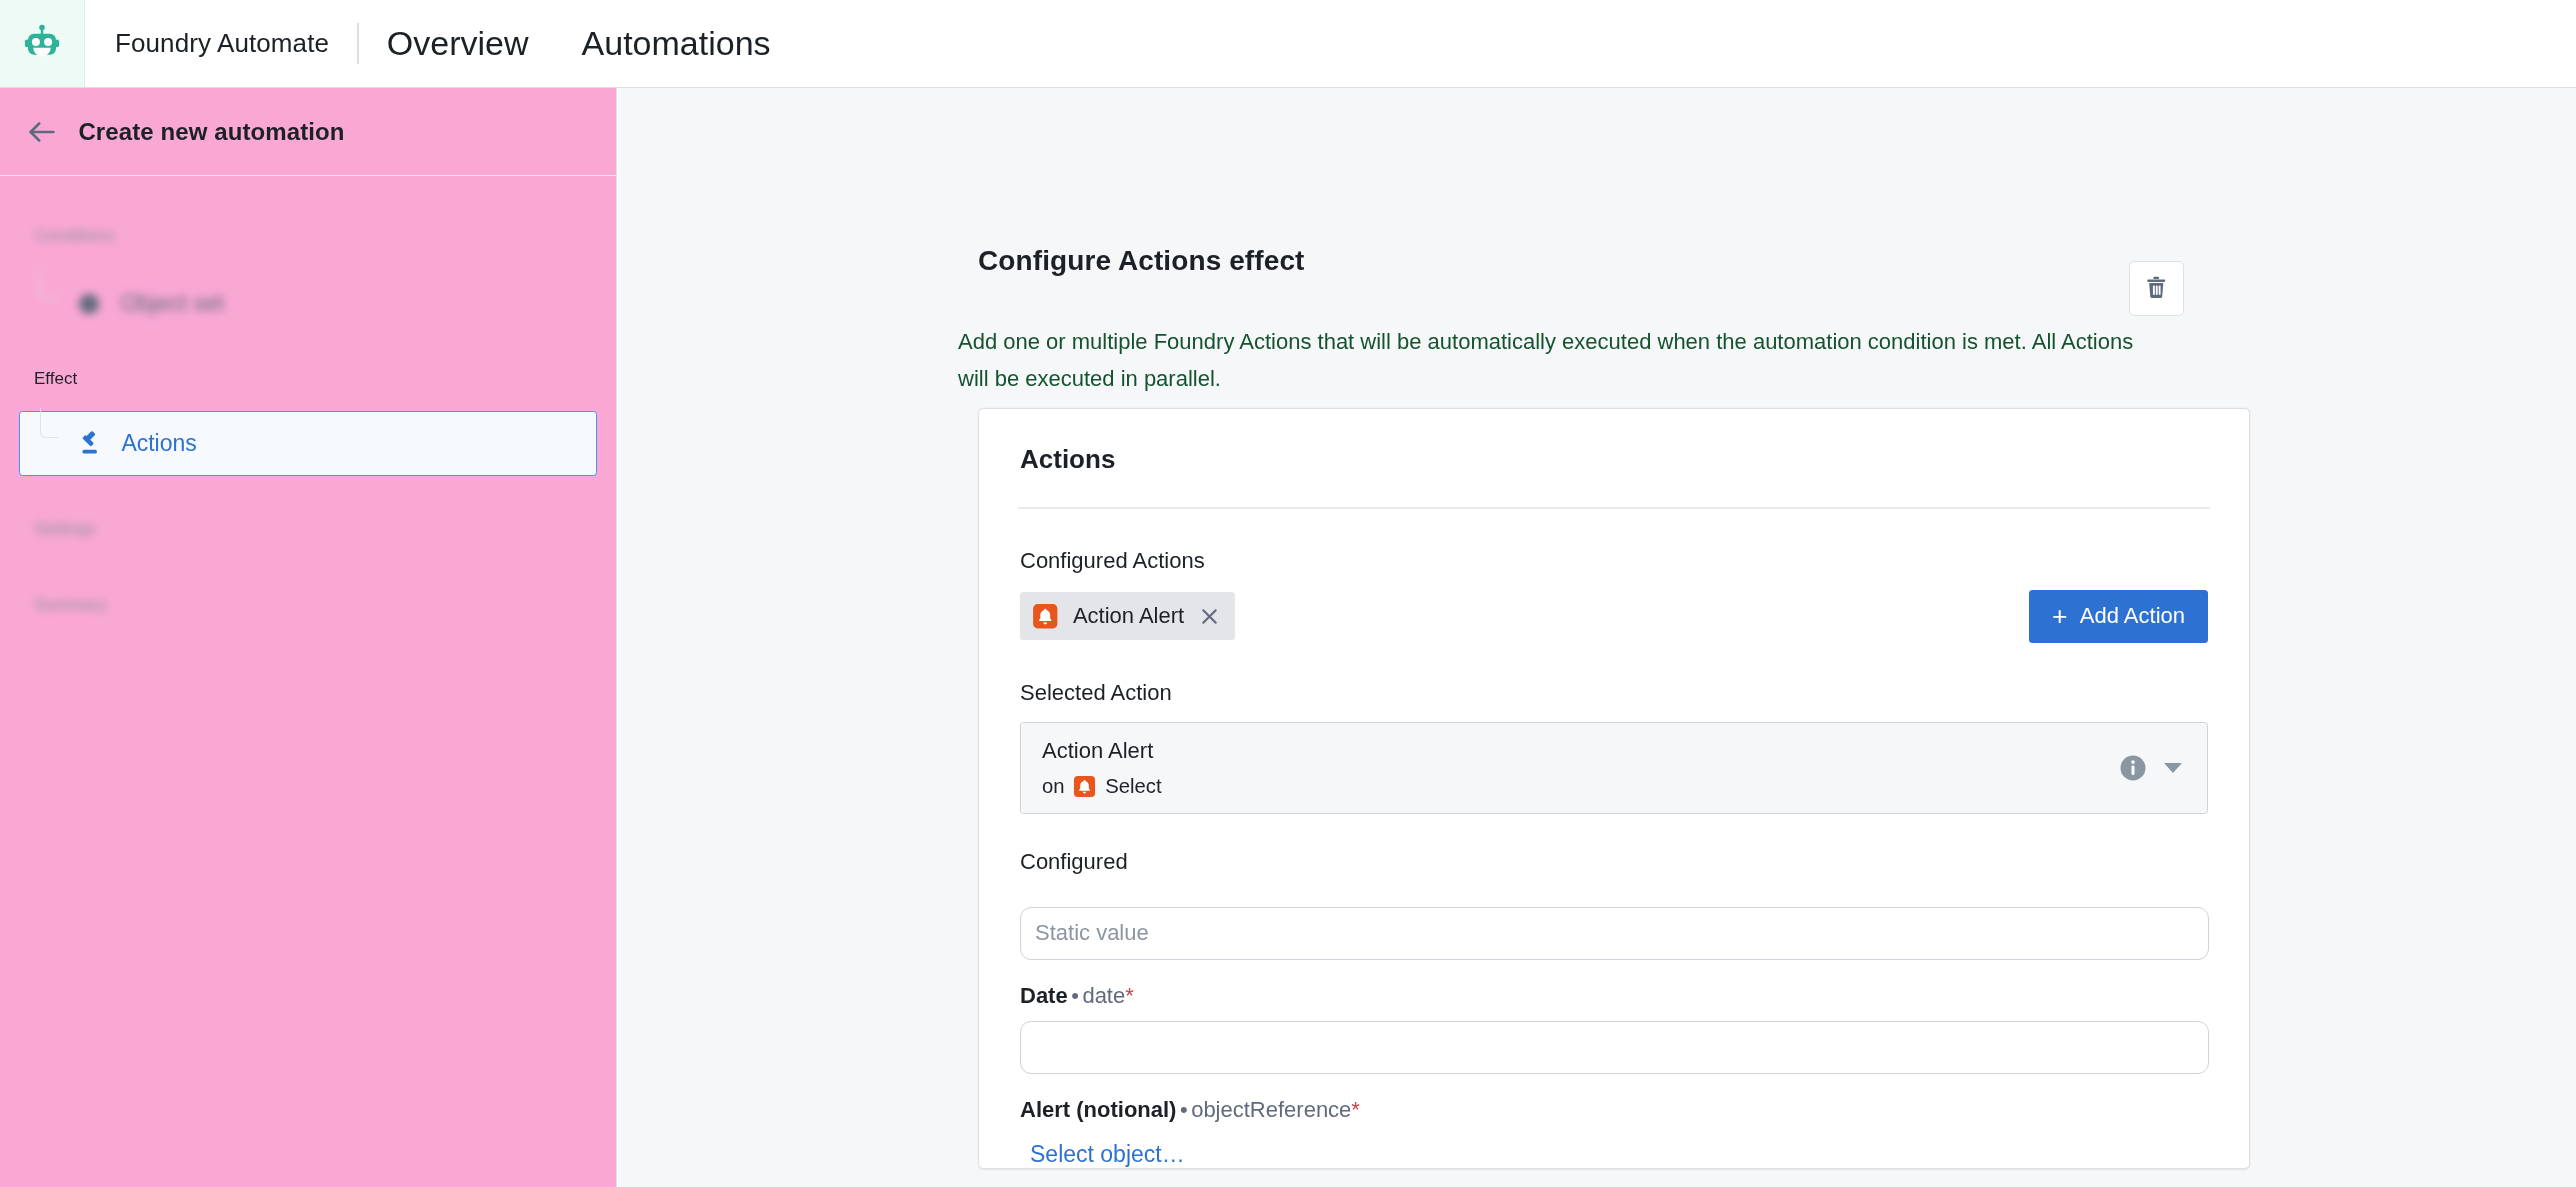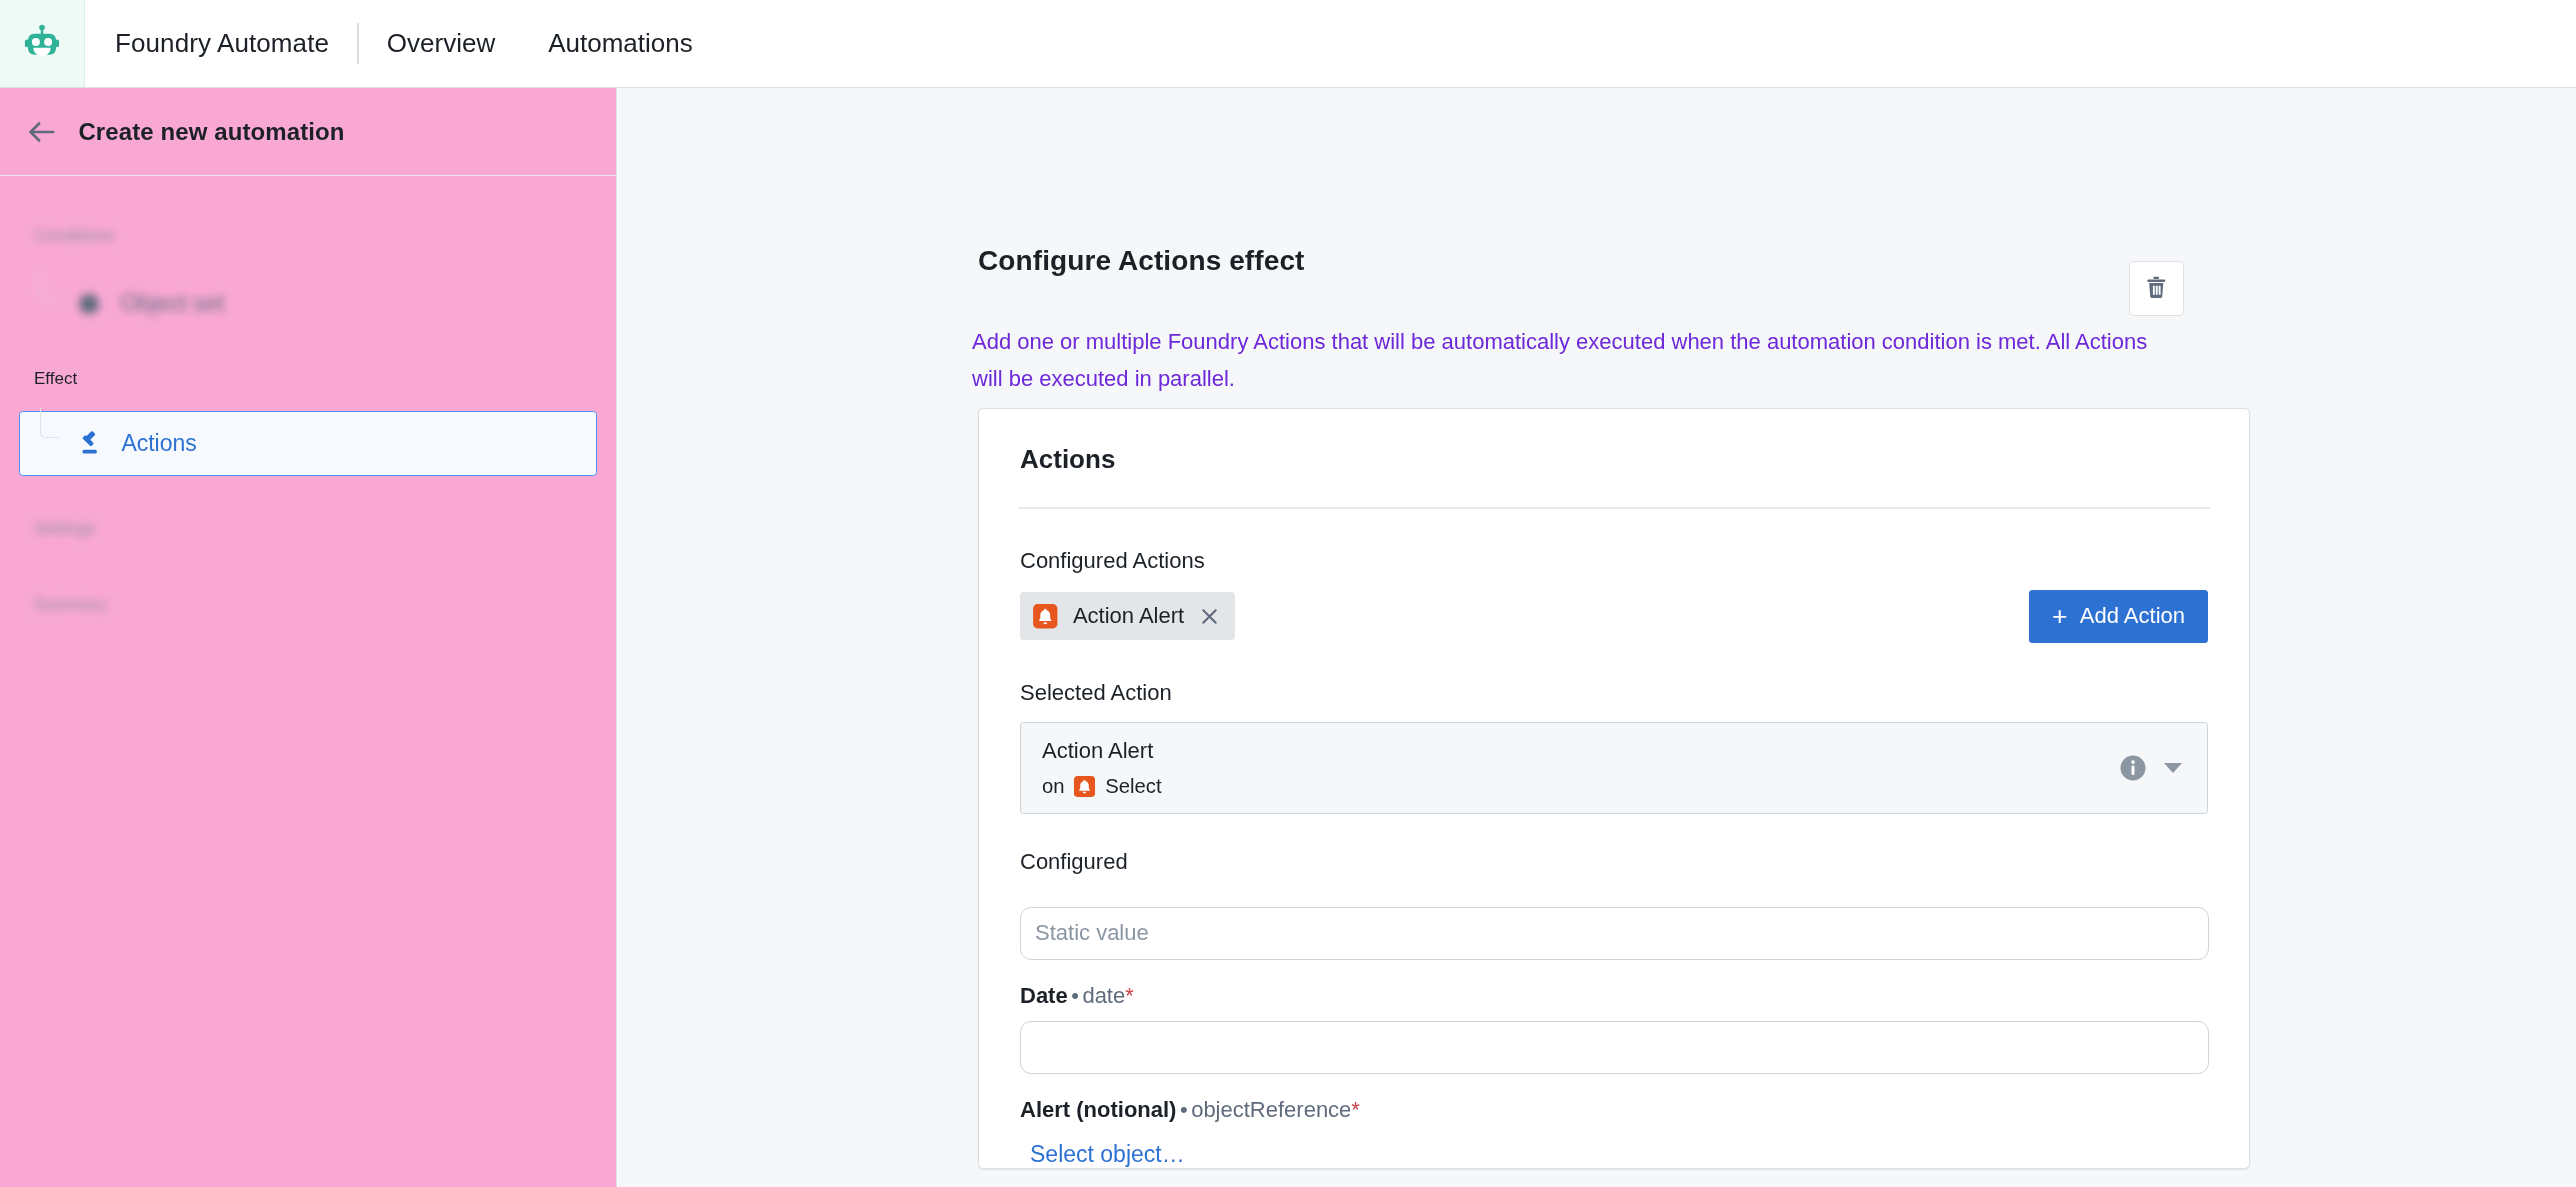--- a/index.html
+++ b/index.html
@@ -33,21 +33,21 @@
     gap: 0;
   }
   .nav-brand {
     font-size: 26px; color: #1c2127; font-weight: 400;
     padding: 0 28px 0 0; letter-spacing: 0.1px;
   }
   .nav-divider {
     width: 1.8px; height: 41px; background: #dcdfe4; margin: 0 0px;
   }
   .nav-link {
-    font-size: 26px; color: #1c2127; font-weight: 400;
+    font-size: 34px; color: #1c2127; font-weight: 400;
     padding: 0 26.5px; cursor: pointer; white-space: nowrap;
   }
   .nav-link.first { padding-left: 28px; }
 
   
   .sidebar {
     position: absolute; top: 88px; left: 0;
     width: 617px; height: 1099px;
     background: #f9a8d4;
     border-right: 1.8px solid #dcdfe4;
@@ -99,23 +99,23 @@
     background: #f5f7f9;
     overflow: hidden;
   }
   .main-inner { position: relative; width: 100%; height: 100%; }
 
   .page-title {
     position: absolute; left: 360px; top: 157px;
     font-size: 28px; font-weight: 700; color: #1c2127; letter-spacing: 0.1px;
   }
   .page-desc {
-    position: absolute; left: 354px; top: 235px;
+    position: absolute; left: 340px; top: 235px;
     width: 1184px;
-    font-size: 22px; line-height: 37px; color: #6d28d9;
+    font-size: 22px; line-height: 37px; color: #14532d;
   }
   .trash-btn {
     position: absolute; left: 1511px; top: 173px;
     width: 55px; height: 55px;
     background: #ffffff;
     border: 1.8px solid #dcdfe4;
     border-radius: 5.3px;
     display: flex; align-items: center; justify-content: center;
     cursor: pointer;
   }

